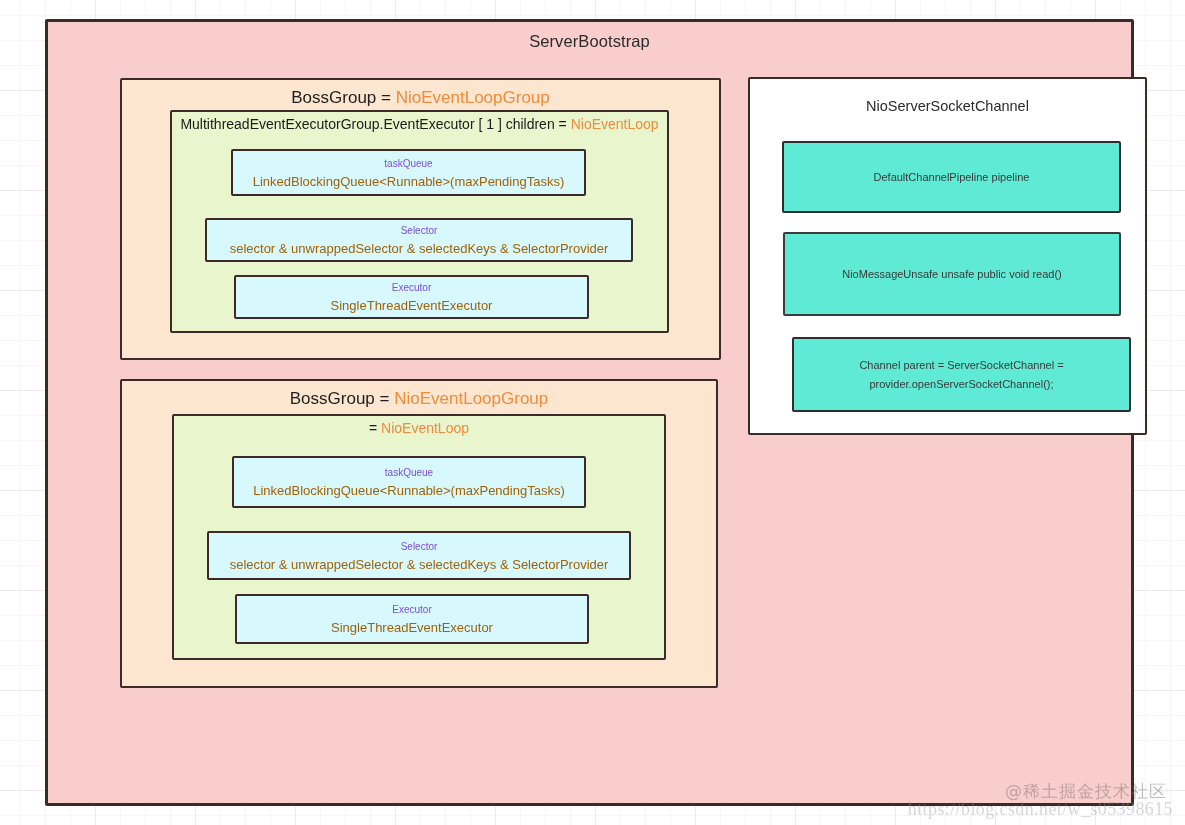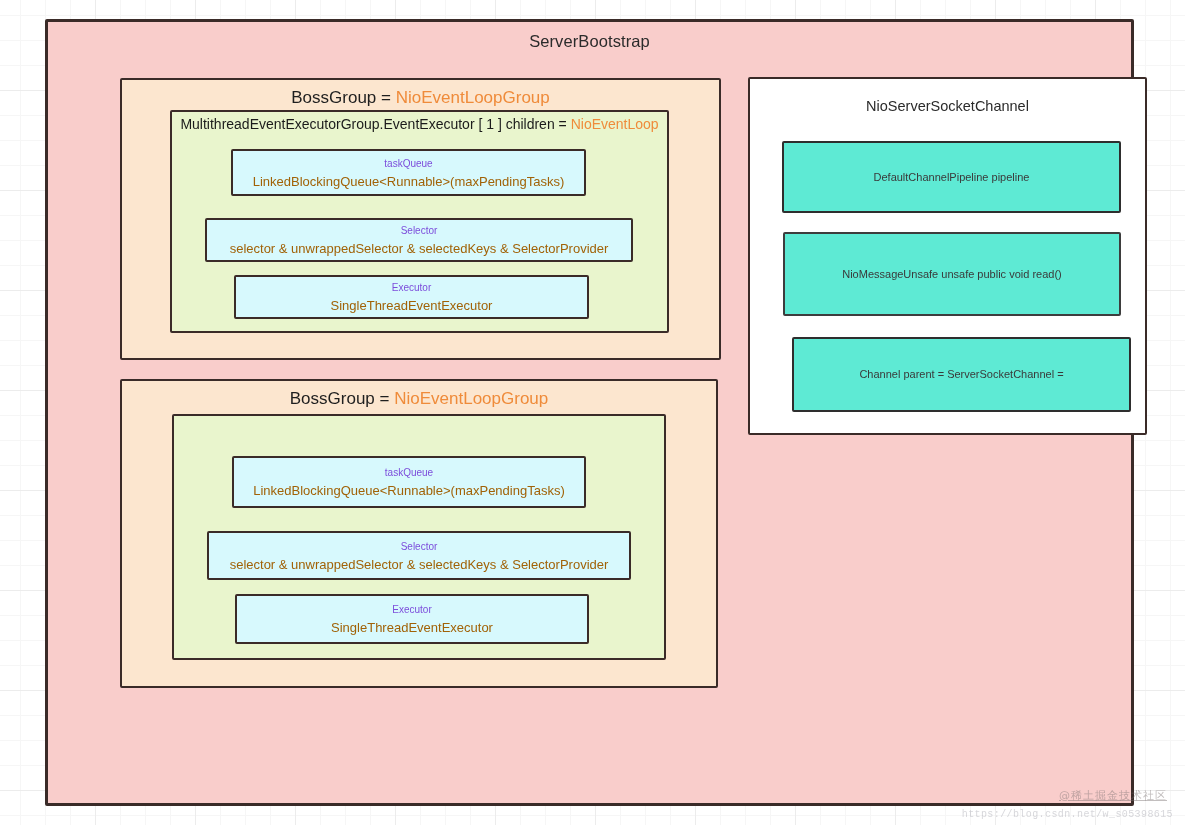--- a/index.html
+++ b/index.html
@@ -156,36 +156,35 @@
   #pipeline-box { left: 734px; top: 119px; width: 339px; height: 72px; }
   #unsafe-box   { left: 735px; top: 210px; width: 338px; height: 84px;
                   border-width: 2px; border-color: #3d3d3d; }
   #parent-box   { left: 744px; top: 315px; width: 339px; height: 75px; }
 
   
   #watermark {
     position: absolute;
     right: 18px;
     bottom: 22px;
-    font-size: 11px;
+    font-size: 17px;
     color: rgba(120,110,110,0.45);
     letter-spacing: 1px;
     white-space: nowrap;
     font-family: "DejaVu Sans", sans-serif;
-    text-decoration: underline;
   }
   #watermark-url {
     position: absolute;
     right: 12px;
     bottom: 5px;
-    font-size: 10px;
+    font-size: 18px;
     color: rgba(150,150,160,0.38);
     letter-spacing: .4px;
     white-space: nowrap;
-    font-family: Liberation Mono, monospace;
+    font-family: Liberation Serif, serif;
   }
 </style>
 </head>
 <body>
 
 <div id="grid-bg"></div>
 
 <div class="box" id="server-bootstrap">
 
   <div id="sb-title">ServerBootstrap</div>
@@ -222,20 +221,21 @@
   <div class="box group-frame" id="work-group">
     <div class="group-title">
       <span>BossGroup</span>
       <span class="eq">=</span>
       <span class="accent">NioEventLoopGroup</span>
     </div>
   </div>
 
   <div class="box exec-frame" id="work-exec">
     <div class="exec-header wrap">
+      <div><span>= </span><span class="accent">NioEventLoop</span></div>
     </div>
   </div>
 
   <div class="box cyan-box" id="work-taskqueue">
     <div class="cyan-title">taskQueue</div>
     <div class="cyan-sub">LinkedBlockingQueue&lt;Runnable&gt;(maxPendingTasks)</div>
   </div>
 
   <div class="box cyan-box" id="work-selector">
     <div class="cyan-title">Selector</div>
@@ -254,18 +254,19 @@
   <div class="box white-box" id="pipeline-box">
     <div>DefaultChannelPipeline pipeline</div>
   </div>
 
   <div class="box white-box" id="unsafe-box">
     <div>NioMessageUnsafe unsafe   public void read()</div>
   </div>
 
   <div class="box white-box" id="parent-box">
     <div>Channel parent = ServerSocketChannel =</div>
+    <div>provider.openServerSocketChannel();</div>
   </div>
 
 </div>
 
 <div id="watermark">@稀土掘金技术社区</div>
 <div id="watermark-url">https://blog.csdn.net/w_s05398615</div>
 
 </body></html>

